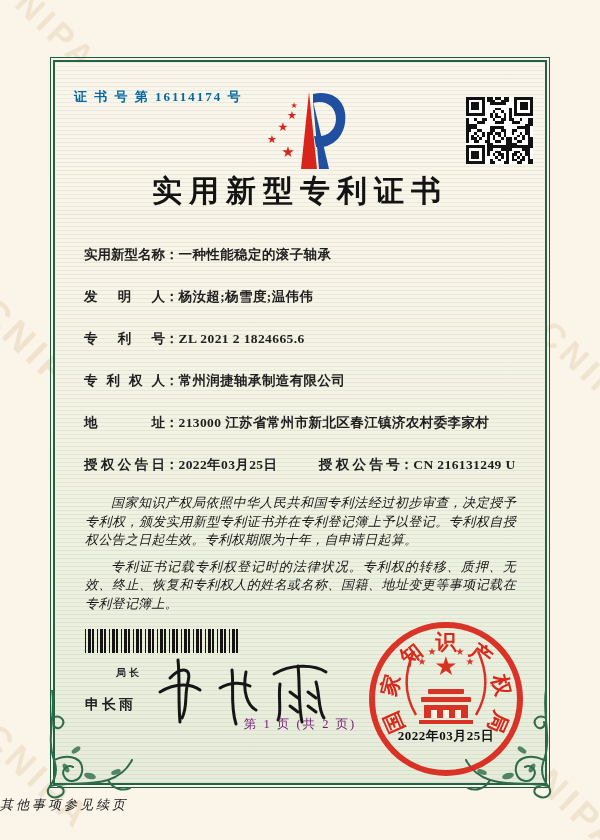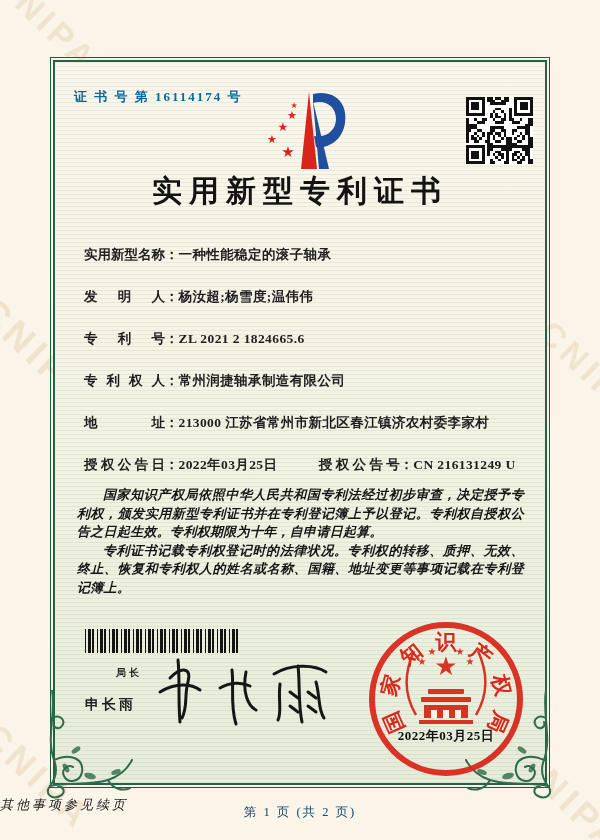--- a/index.html
+++ b/index.html
@@ -41,28 +41,28 @@
   .fields{position:absolute;left:84px;top:246px;width:442px;}
   .field-row{height:28px;margin-bottom:14px;font-size:13.5px;font-weight:600;color:#1f1f1f;white-space:nowrap;}
   .flabel{display:inline-block;width:81px;text-align:justify;text-align-last:justify;vertical-align:bottom;}
   .fvalue{letter-spacing:.4px;}
   .g2{margin-left:38px;}
   .body-text{
     position:absolute;left:77px;top:486px;width:447px;
     font-size:13px;line-height:18.5px;font-style:italic;font-weight:500;
     text-align:justify;letter-spacing:.3px;color:#161616;
   }
-  .body-text p{margin:0;text-indent:2em;font-weight:bold;}
+  .body-text p{margin:8px;text-indent:2em;}
   .barcode{position:absolute;left:85px;top:629px;width:158px;height:24px;}
   .sig-title{position:absolute;left:85px;top:666px;font-family:"Liberation Sans","DejaVu Sans",sans-serif;font-weight:bold;font-size:10px;letter-spacing:3px;color:#222;margin-left:31px;}
   .sig-name{position:absolute;left:85px;top:696px;font-family:"Liberation Sans","DejaVu Sans",sans-serif;font-weight:bold;font-size:14px;letter-spacing:3px;color:#222;}
   .sig-hand{position:absolute;left:148px;top:648px;width:195px;height:88px;}
   .seal{position:absolute;left:360px;top:613px;width:172px;height:172px;}
   .seal-date{position:absolute;left:362px;top:727px;width:168px;text-align:center;font-weight:bold;font-size:13px;letter-spacing:.5px;color:#111;}
-  .page-info{position:absolute;left:0;right:0;top:804px;text-align:center;font-size:12.5px;letter-spacing:2px;color:#0c4a6e;}
+  .page-info{position:absolute;left:0;right:0;top:716px;text-align:center;font-size:12.5px;letter-spacing:2px;color:#701a75;}
   .note{position:absolute;left:0;right:0;top:796px;text-align:left;font-size:13px;font-style:italic;letter-spacing:3px;color:#222;}
   .flourish{position:absolute;width:115px;height:115px;}
   .flourish.left{left:36px;top:690px;}
   .flourish.right{left:447px;top:690px;transform:scaleX(-1);}
 </style>
 </head>
 <body>
 
 <div>
   <div class="wm wm1">CNIPA</div>

